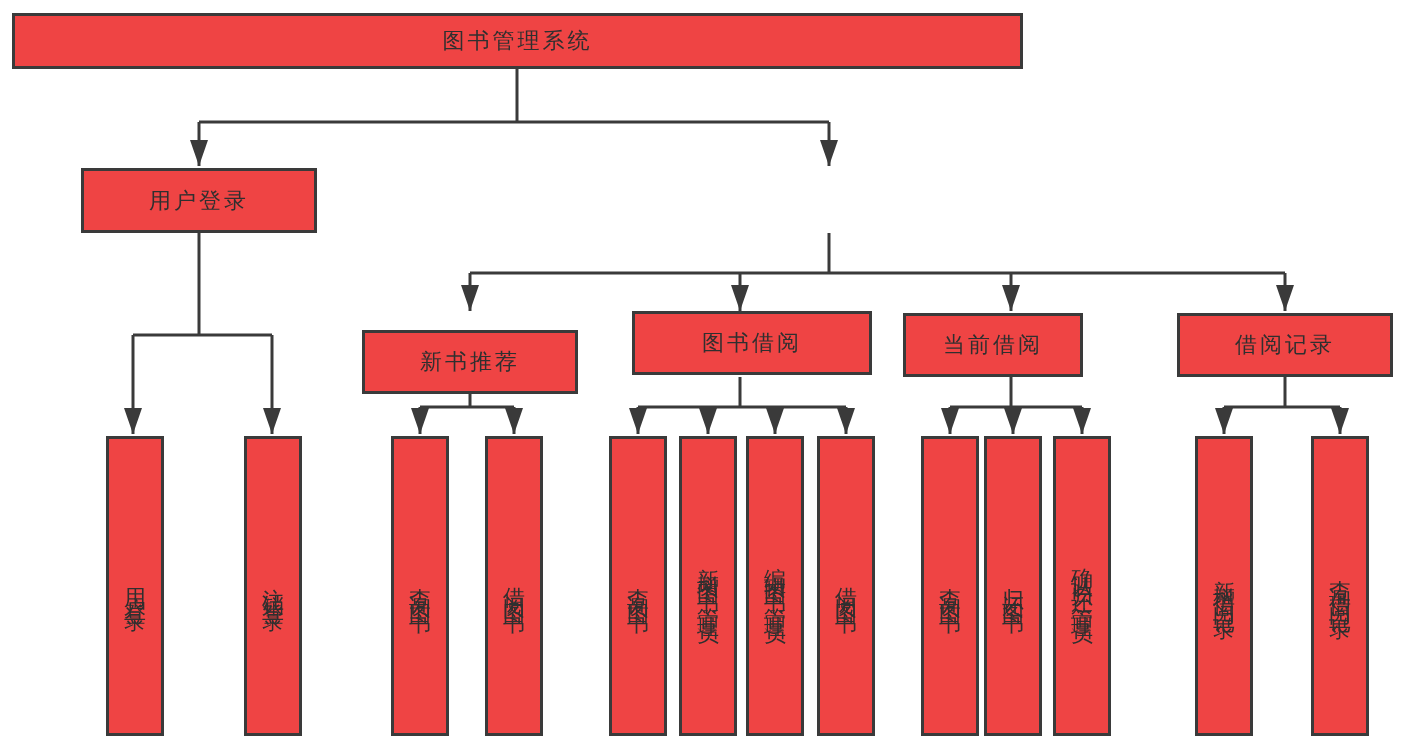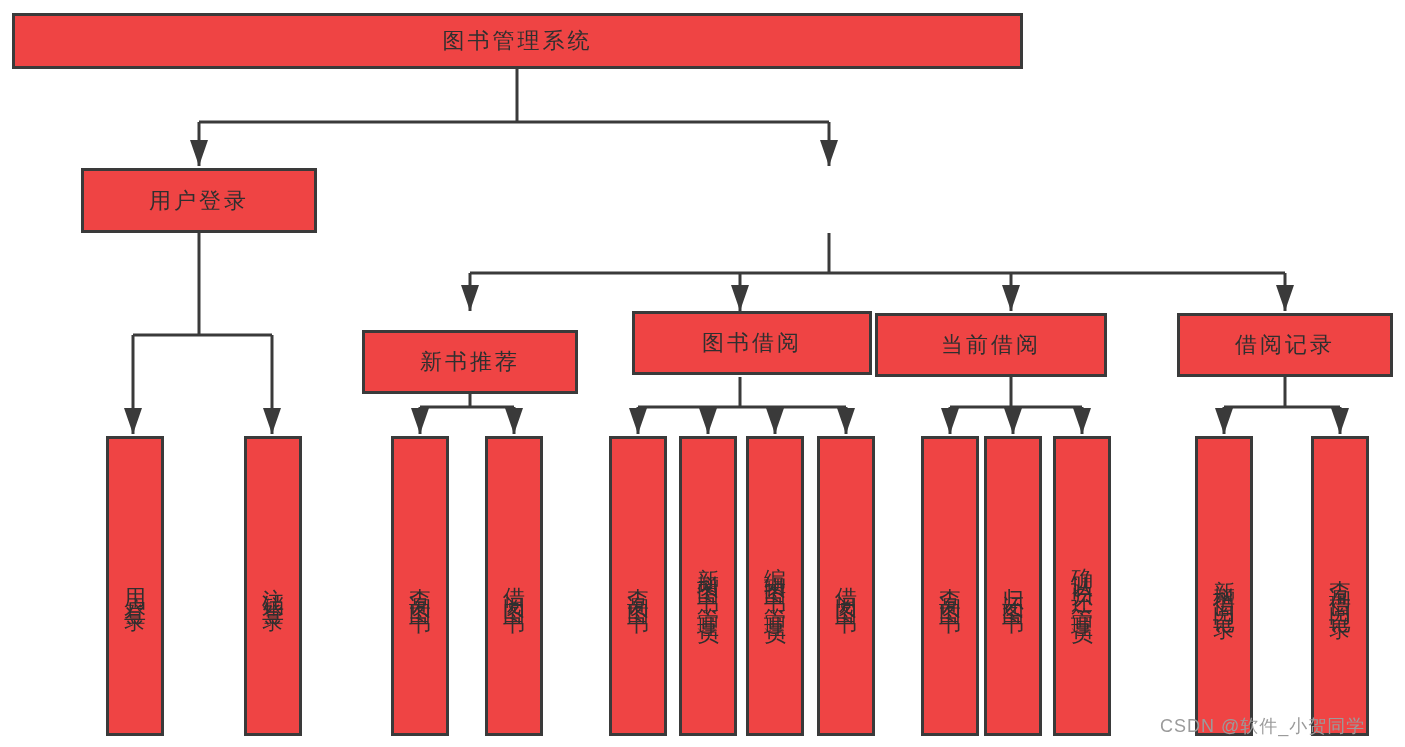--- a/index.html
+++ b/index.html
@@ -120,21 +120,21 @@
   <div class="node" style="left:81px; top:168px; width:236px; height:65px;">
     <span class="h-label">用户登录</span>
   </div>
 
   <div class="node" style="left:362px; top:313px; width:216px; height:64px;margin-top:17px;">
     <span class="h-label">新书推荐</span>
   </div>
   <div class="node" style="left:632px; top:303px; width:240px; height:64px;margin-top:8px;">
     <span class="h-label">图书借阅</span>
   </div>
-  <div class="node" style="left:875px; top:313px; width:232px; height:64px;font-family:Liberation Mono, monospace;">
+  <div class="node" style="left:903px; top:313px; width:180px; height:64px;font-family:Liberation Mono, monospace;">
     <span class="h-label">当前借阅</span>
   </div>
   <div class="node" style="left:1177px; top:313px; width:216px; height:64px;">
     <span class="h-label">借阅记录</span>
   </div>
 
   <div class="node" style="left:106px; top:436px; width:58px; height:300px;">
     <span class="v-label">用户登录</span>
   </div>
   <div class="node" style="left:244px; top:436px; width:58px; height:300px;">
@@ -171,15 +171,14 @@
     <span class="v-label">确认归还（管理员）</span>
   </div>
 
   <div class="node" style="left:1195px; top:436px; width:58px; height:300px;">
     <span class="v-label">新增借阅记录</span>
   </div>
   <div class="node" style="left:1311px; top:436px; width:58px; height:300px;">
     <span class="v-label">查询借阅记录</span>
   </div>
 
-  <div class="watermark">CSDN @软件_小贺同学</div>
 
 </div>
 
 </body></html>

